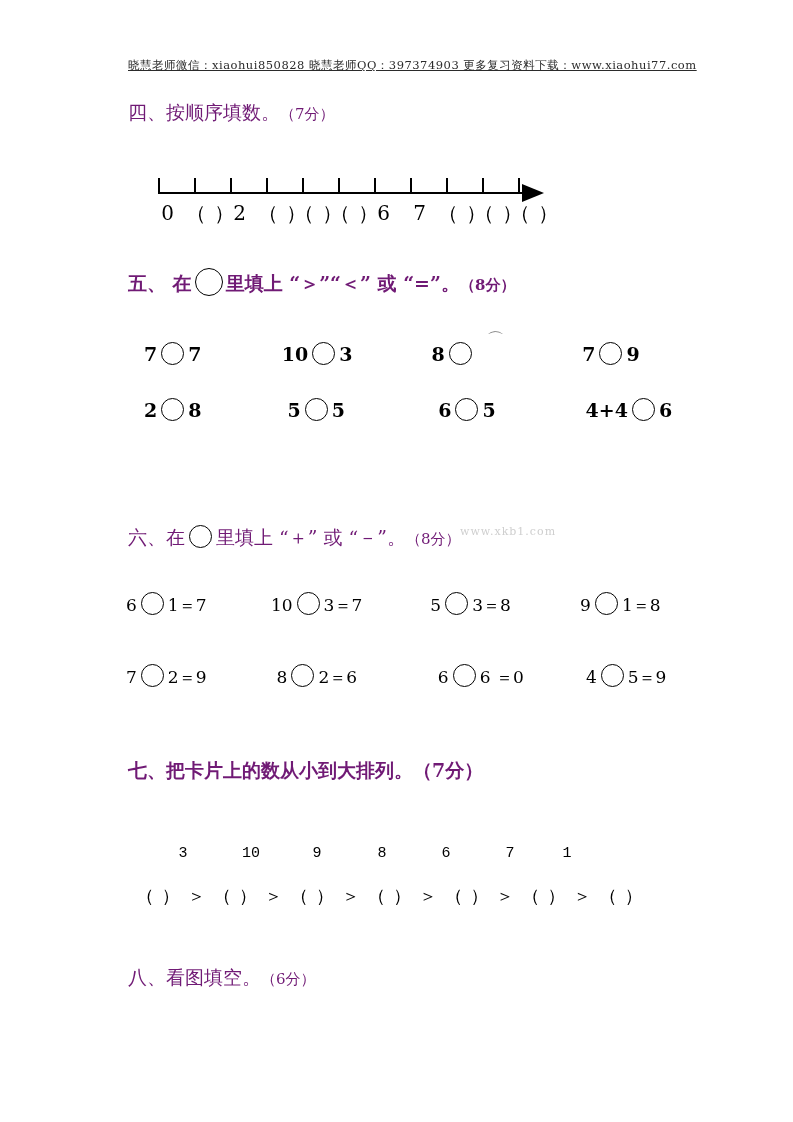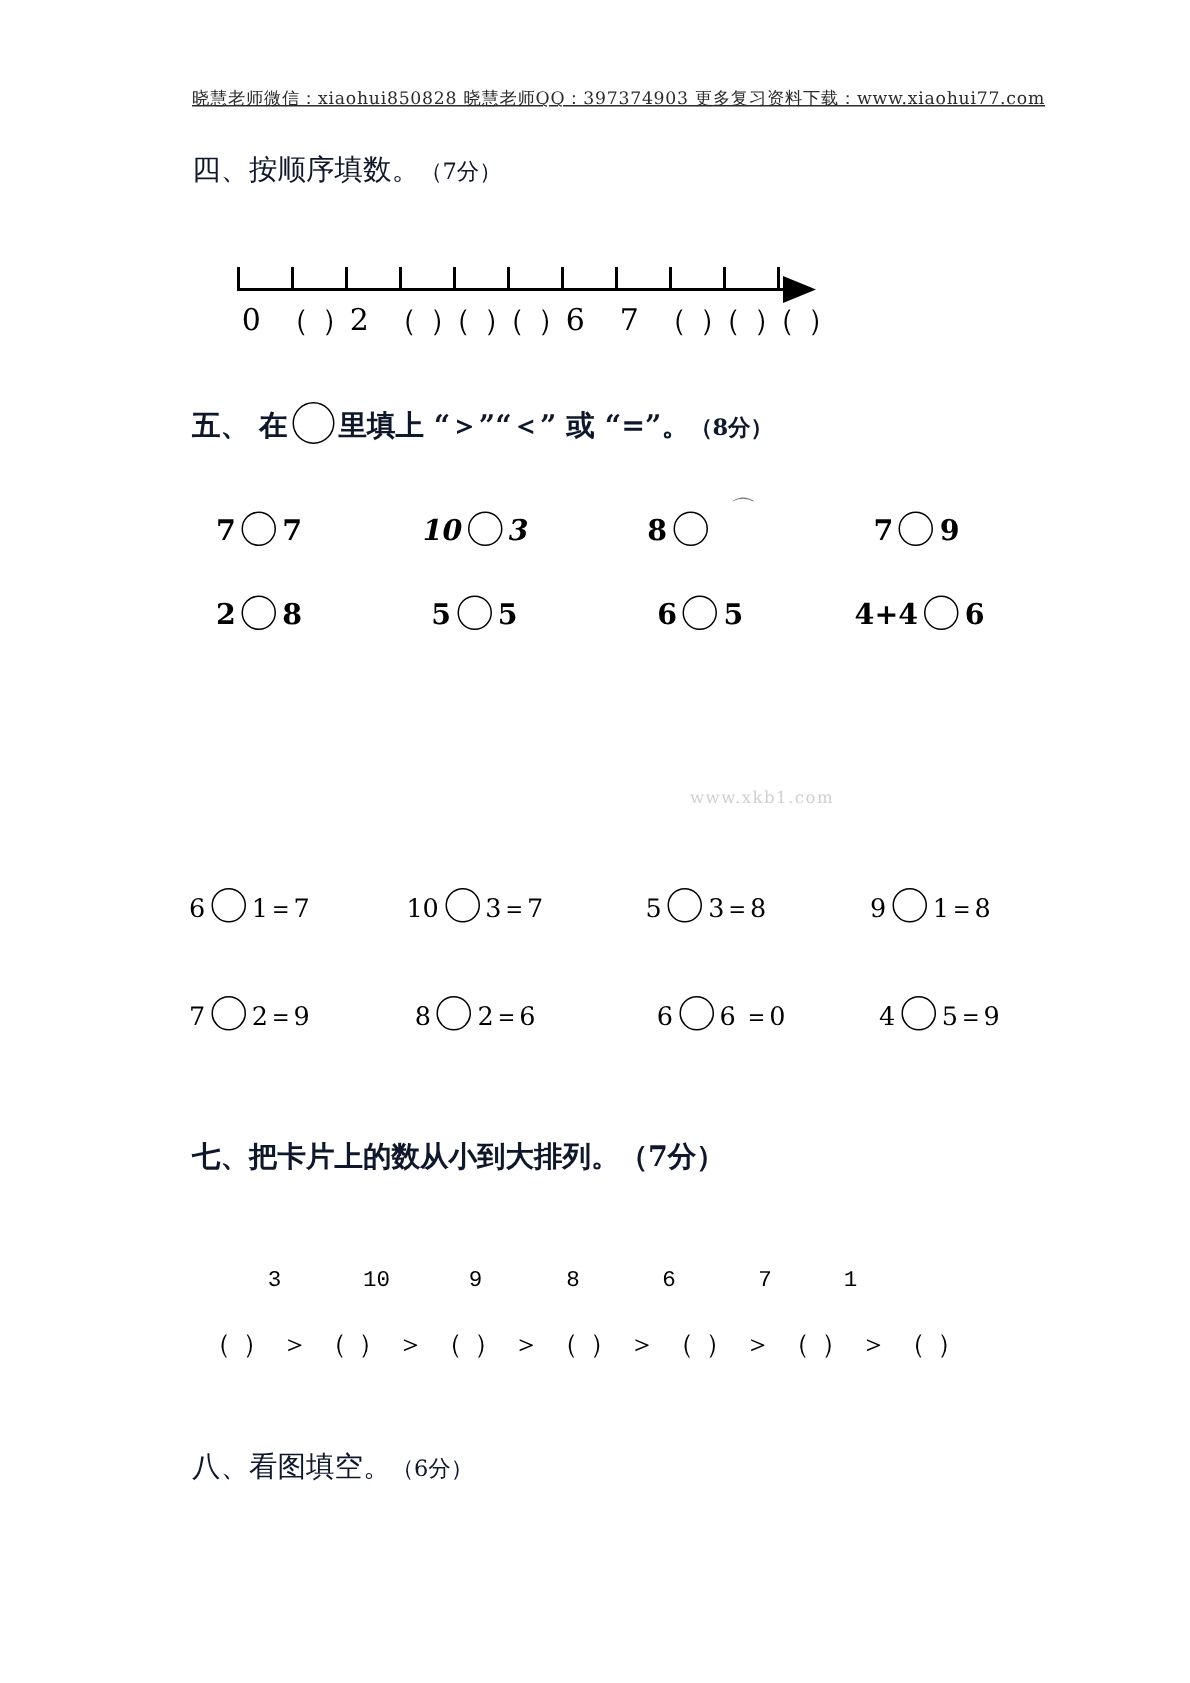--- a/index.html
+++ b/index.html
@@ -32,21 +32,21 @@
     color: #2b2b2b;
     font-family: "DejaVu Serif", "Liberation Serif", serif;
     white-space: nowrap;
     text-decoration: underline;
   }
 
   
   .sec-head {
     position: absolute;
     font-size: 19px;
-    color: #0f172a;
+    color: #701a75;
     font-family: "DejaVu Serif", "Liberation Serif", serif;
     white-space: nowrap;
   }
   .sec-head .small {
     font-size: 15px;
   }
   .bold {
     font-weight: bold;
   }
 
@@ -132,27 +132,27 @@
     align-items: center;
   }
   .cmp-cell {
     font-size: 19px;
     font-weight: bold;
     font-family: "DejaVu Serif", "Liberation Serif", serif;
     white-space: nowrap;
     text-align: left;
   }
   .cmp-row1 .cmp-cell:nth-child(1) { width: 160px; padding-left: 16px; }
-  .cmp-row1 .cmp-cell:nth-child(2) { width: 160px; padding-left: 32px; font-style: italic; }
+  .cmp-row1 .cmp-cell:nth-child(2) { width: 160px; padding-left: 32px; }
   .cmp-row1 .cmp-cell:nth-child(3) { width: 160px; padding-left: 44px; }
   .cmp-row1 .cmp-cell:nth-child(4) { width: 160px; padding-left: 45px; }
   .cmp-row2 .cmp-cell:nth-child(1) { width: 160px; padding-left: 16px; }
   .cmp-row2 .cmp-cell:nth-child(2) { width: 160px; padding-left: 44px; }
   .cmp-row2 .cmp-cell:nth-child(3) { width: 160px; padding-left: 51px; }
-  .cmp-row2 .cmp-cell:nth-child(4) { width: 190px; padding-left: 32px; }
+  .cmp-row2 .cmp-cell:nth-child(4) { width: 190px; padding-left: 32px; text-align: center; }
 
   
   .scribble {
     position: absolute;
     left: 487px;
     top: 328px;
     font-size: 17px;
     color: #777;
   }
 
@@ -264,20 +264,23 @@
     </div>
     <div class="cmp-row cmp-row2">
       <div class="cmp-cell"><span>2</span><span class="circle-sm"></span><span>8</span></div>
       <div class="cmp-cell"><span>5</span><span class="circle-sm"></span><span>5</span></div>
       <div class="cmp-cell"><span>6</span><span class="circle-sm"></span><span>5</span></div>
       <div class="cmp-cell"><span>4+4</span><span class="circle-sm"></span><span>6</span></div>
     </div>
   </div>
   <div class="scribble">⌒</div>
 
+  <div class="sec-head" id="section6-head">
+    <span>六、在</span><span class="circle-sm"></span><span>里填上 “＋” 或 “－”。</span><span class="small">（8分）</span>
+  </div>
   <div class="faint-watermark">www.xkb1.com</div>
 
   <div class="op-grid">
     <div class="op-row op-row1">
       <div class="op-cell"><span>6</span><span class="circle-sm"></span><span>1＝7</span></div>
       <div class="op-cell"><span>10</span><span class="circle-sm"></span><span>3＝7</span></div>
       <div class="op-cell"><span>5</span><span class="circle-sm"></span><span>3＝8</span></div>
       <div class="op-cell"><span>9</span><span class="circle-sm"></span><span>1＝8</span></div>
     </div>
     <div class="op-row op-row2">

